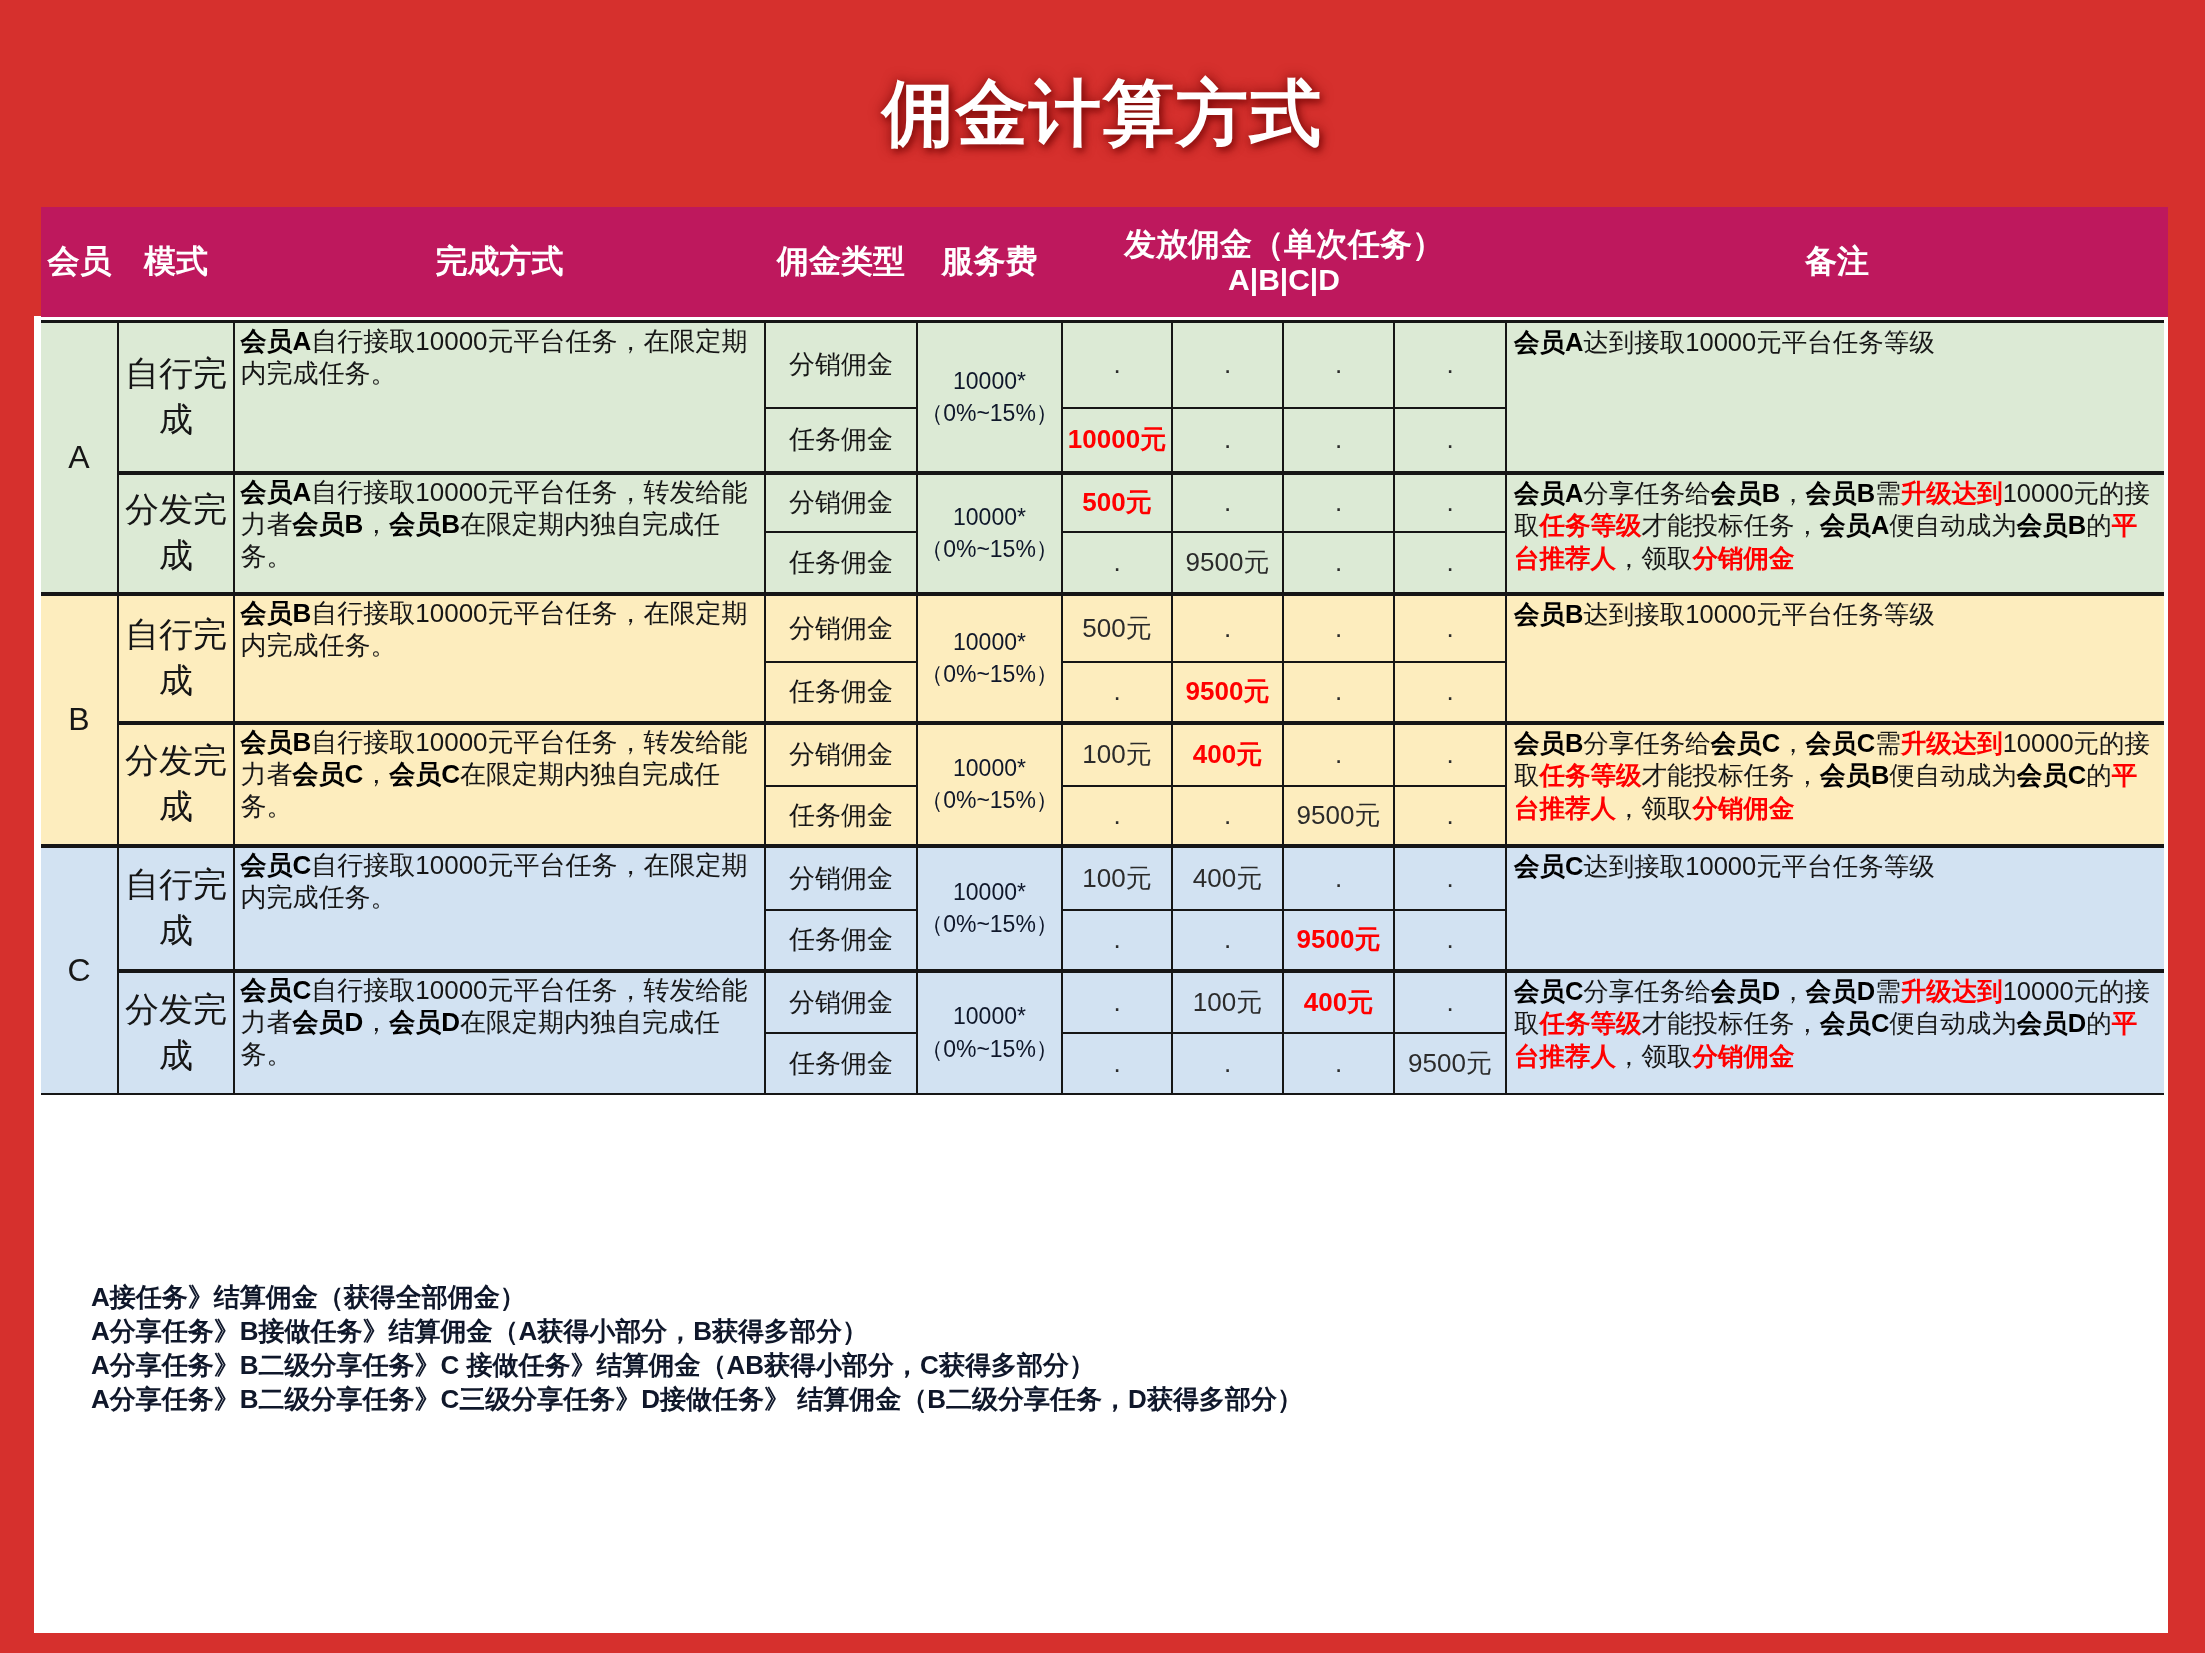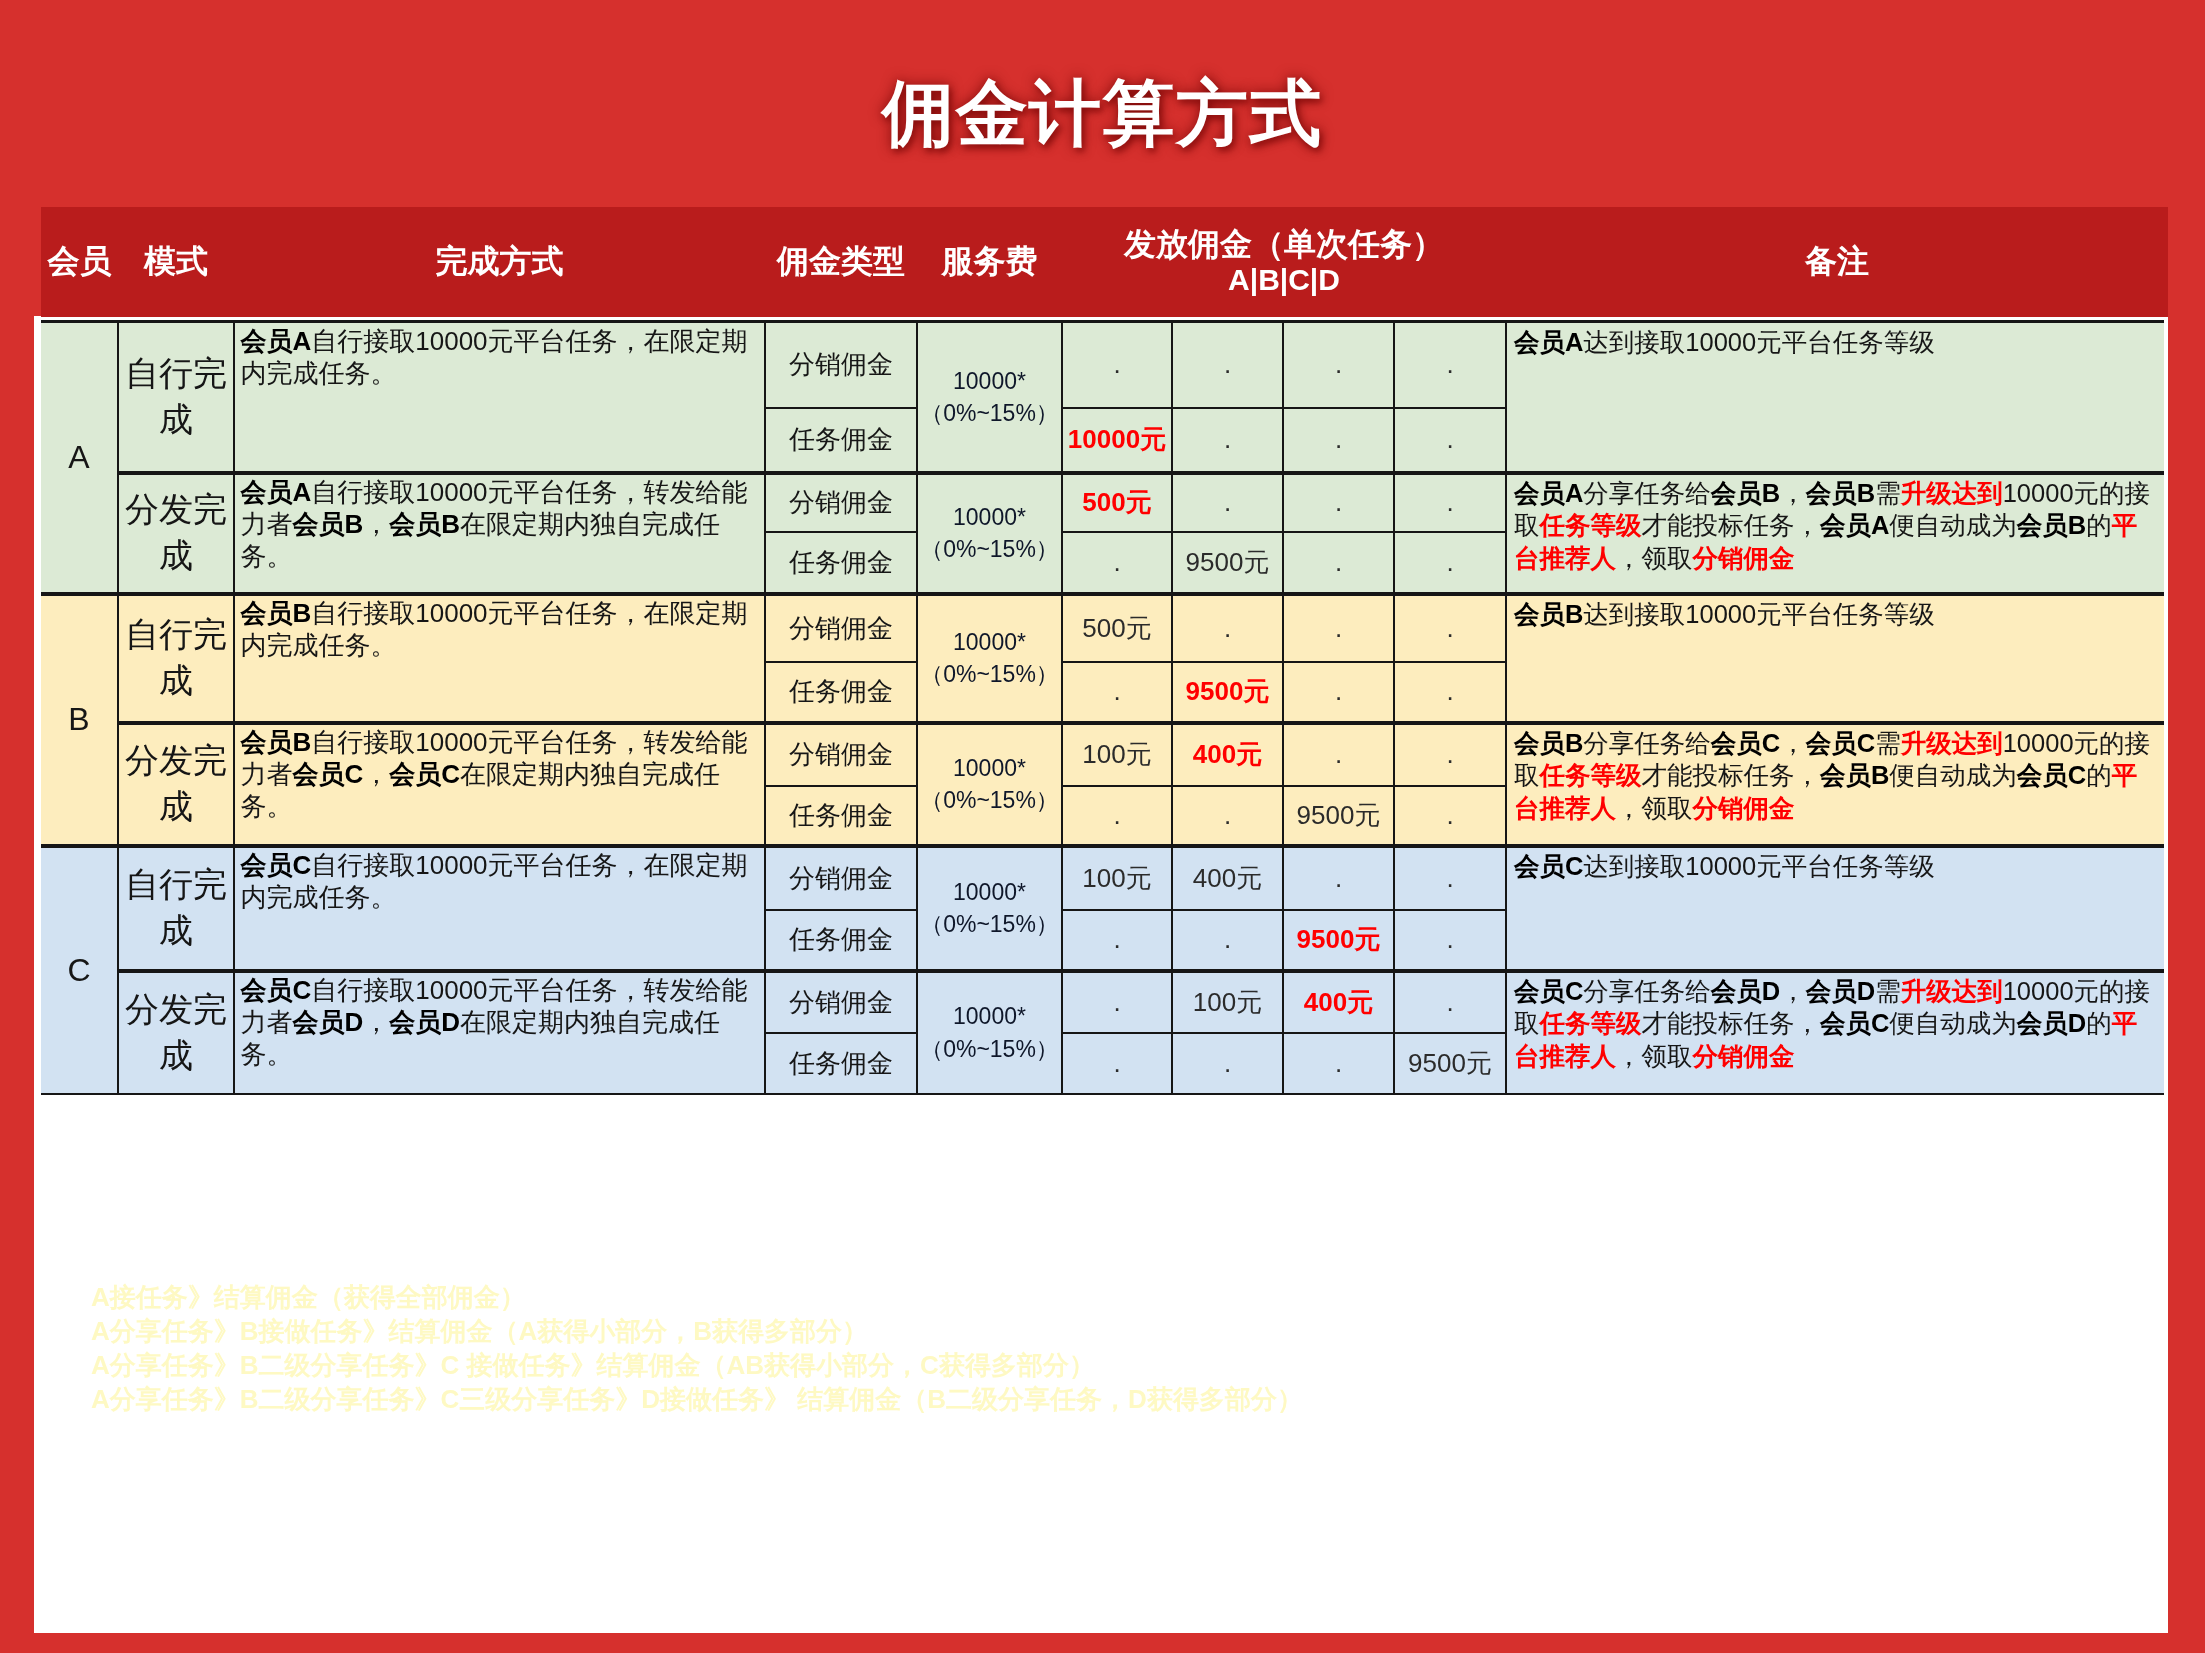--- a/index.html
+++ b/index.html
@@ -52,33 +52,33 @@
   .seg-rb{font-weight:bold;color:var(--red,#ff0000);}
 
   
   .bd-title{
     position:absolute;left:91px;top:1183px;
     font-family:"DejaVu Serif","Liberation Serif",serif;
     font-size:41px;font-weight:900;color:#0b0b0b;letter-spacing:0.7px;
   }
   .bd-lines{
     position:absolute;left:91px;top:1280px;
-    font-size:26px;font-weight:700;color:#fef9c3;line-height:34px;
+    font-size:26px;font-weight:700;color:#0f172a;line-height:34px;
   }
 </style>
 </head>
 <body>
 
 <div class="page" style="background-color: rgb(214, 48, 45);">
 
   <div class="main-title">佣金计算方式</div>
 
   <div class="white-back" style="background-color: rgb(255, 255, 255);"></div>
 
-  <div class="thead-band" style="background-color: #b91c1c;">
+  <div class="thead-band" style="background-color: #be185d;">
     <div class="hcell hc-member">会员</div>
     <div class="hcell hc-mode">模式</div>
     <div class="hcell hc-method">完成方式</div>
     <div class="hcell hc-ctype">佣金类型</div>
     <div class="hcell hc-fee">服务费</div>
     <div class="hcell hc-payout">
       <div>发放佣金（单次任务）</div>
       <div class="sub">A|B|C|D</div>
     </div>
     <div class="hcell hc-note">备注</div>

